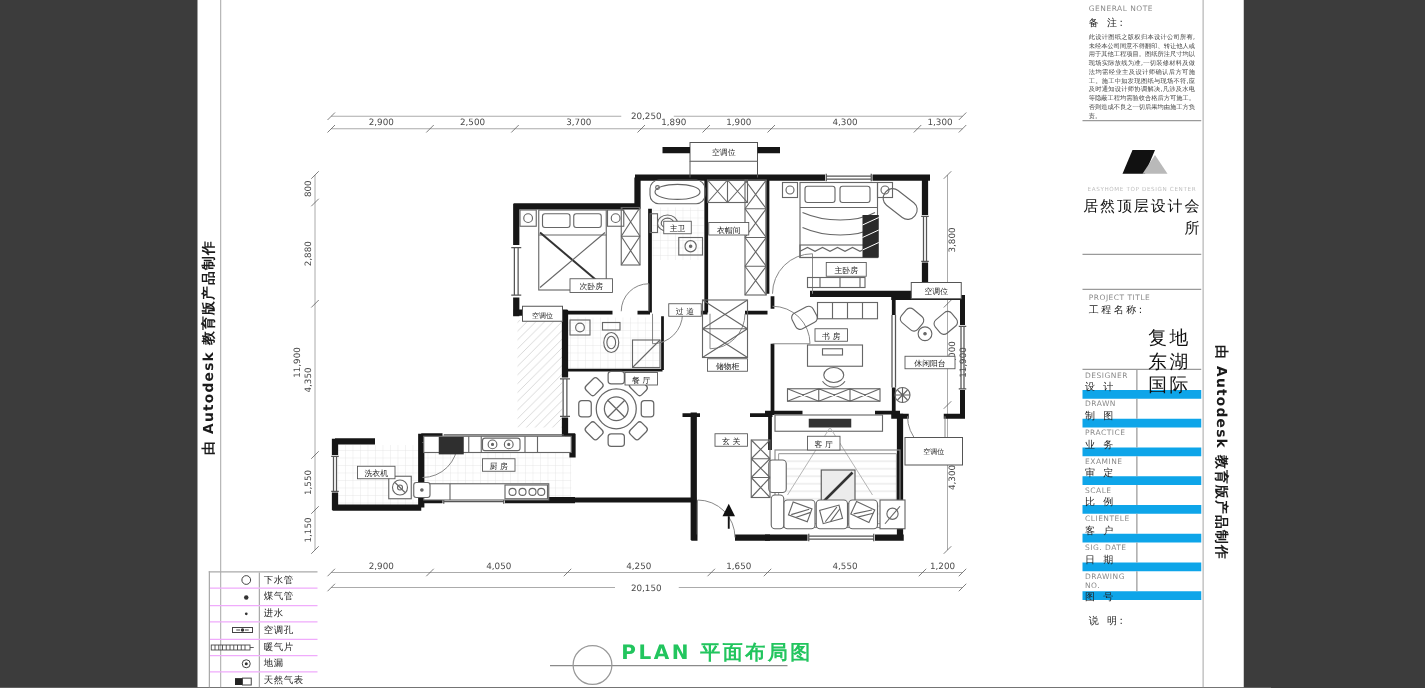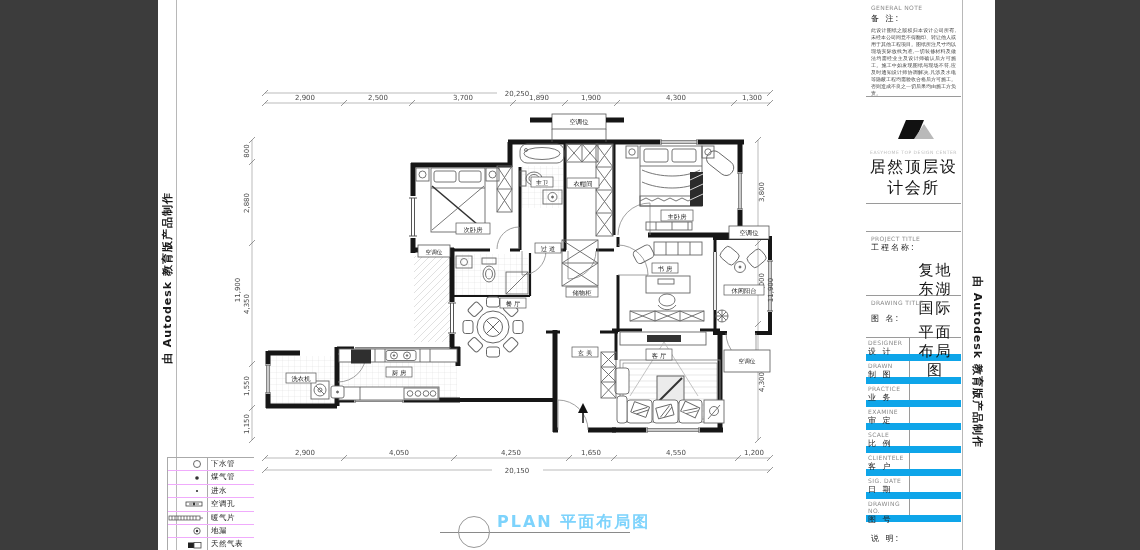--- a/index.html
+++ b/index.html
@@ -12,34 +12,34 @@
   .vtext.r{left:977px;top:362px;transform:translate(-50%,-50%) rotate(90deg);}
   svg text{font-family:"DejaVu Sans",sans-serif;}
   .dt{font-size:7px;fill:#4a4a4a;}
   .rl{font-size:6.3px;fill:#222;}
   
   #tb{left:866px;top:0;width:95px;height:454px;color:#333;}
   #tb .sec{border-bottom:1px solid #9a9a9a;box-sizing:border-box;}
   .en{font-size:6px;color:#8a8a8a;letter-spacing:.4px;}
   .zh{font-size:8px;color:#222;letter-spacing:2px;}
   #noteBody{font-size:5px;line-height:7px;color:#444;text-align:justify;margin-top:3px;}
-  #logoZh{font-size:16px;letter-spacing:1.5px;text-align:center;color:#111;margin-top:2px;}
+  #logoZh{font-size:12px;letter-spacing:1.5px;text-align:right;color:#111;margin-top:2px;}
   #logoEn{font-size:4.5px;color:#c0c0c0;text-align:center;letter-spacing:.5px;margin-top:1px;}
   .bigval{font-size:15px;letter-spacing:2px;text-align:center;font-family:"DejaVu Serif",serif;color:#111;margin-left:44px;}
   .row{display:flex;height:23px;border-bottom:7px solid #0ea5e9;box-sizing:border-box;}
   .row .lab{width:44px;border-right:1px solid #9a9a9a;padding:1px 2px;box-sizing:border-box;}
   
   #legend{left:167px;top:457px;width:86px;border-top:1px solid #aaa;border-left:1px solid #aaa;}
   .lrow{display:flex;height:12.4px;border-bottom:1px solid #f0abfc;}
   .lrow .sym{width:40px;border-right:1px solid #aaa;display:flex;align-items:center;justify-content:flex-end;padding-right:3px;box-sizing:border-box;}
   .lrow .ltxt{width:46px;font-size:7.5px;color:#222;padding:1px 0 0 3px;box-sizing:border-box;letter-spacing:.5px;}
   
   #footCircle{left:458px;top:516px;width:30px;height:30px;border:1px solid #999;border-radius:50%;}
   #footLine{left:440px;top:532px;width:190px;height:1px;background:#8a8a8a;}
-  #footTitle{left:497px;top:512px;font-size:16px;font-weight:bold;letter-spacing:2px;color:#7dd3fc;}
+  #footTitle{left:497px;top:512px;font-size:16px;font-weight:bold;letter-spacing:2px;color:#22c55e;}
 </style>
 </head>
 <body>
 
 <div id="canvas">
   <div id="sheet" class="abs"></div>
   <div class="abs vline" style="left:176px"></div>
   <div class="abs vline" style="left:962px"></div>
 
   <div class="abs vtext l">由 Autodesk 教育版产品制作</div>
@@ -417,25 +417,20 @@
       </svg>
       <div id="logoEn">EASYHOME  TOP DESIGN CENTER</div>
       <div id="logoZh">居然顶层设计会所</div>
     </div>
     <div class="sec" style="height:28px;"></div>
     <div class="sec" style="height:64px;padding:3px 5px;">
       <div class="en">PROJECT TITLE</div>
       <div class="zh">工程名称:</div>
       <div class="bigval" style="margin-top:8px">复地东湖国际</div>
     </div>
-    <div class="sec" style="height:42px;padding:3px 5px;">
-      <div class="en">DRAWING TITLE</div>
-      <div class="zh" style="display:inline">图   名:</div>
-      <span class="bigval" style="display:block;margin-top:-2px">平面布局图</span>
-    </div>
     <div class="row">
         <div class="lab">
           <div class="en">DESIGNER</div>
           <div class="zh">设 计</div>
         </div>
         <div></div>
       </div>
     <div class="row">
         <div class="lab">
           <div class="en">DRAWN</div>

